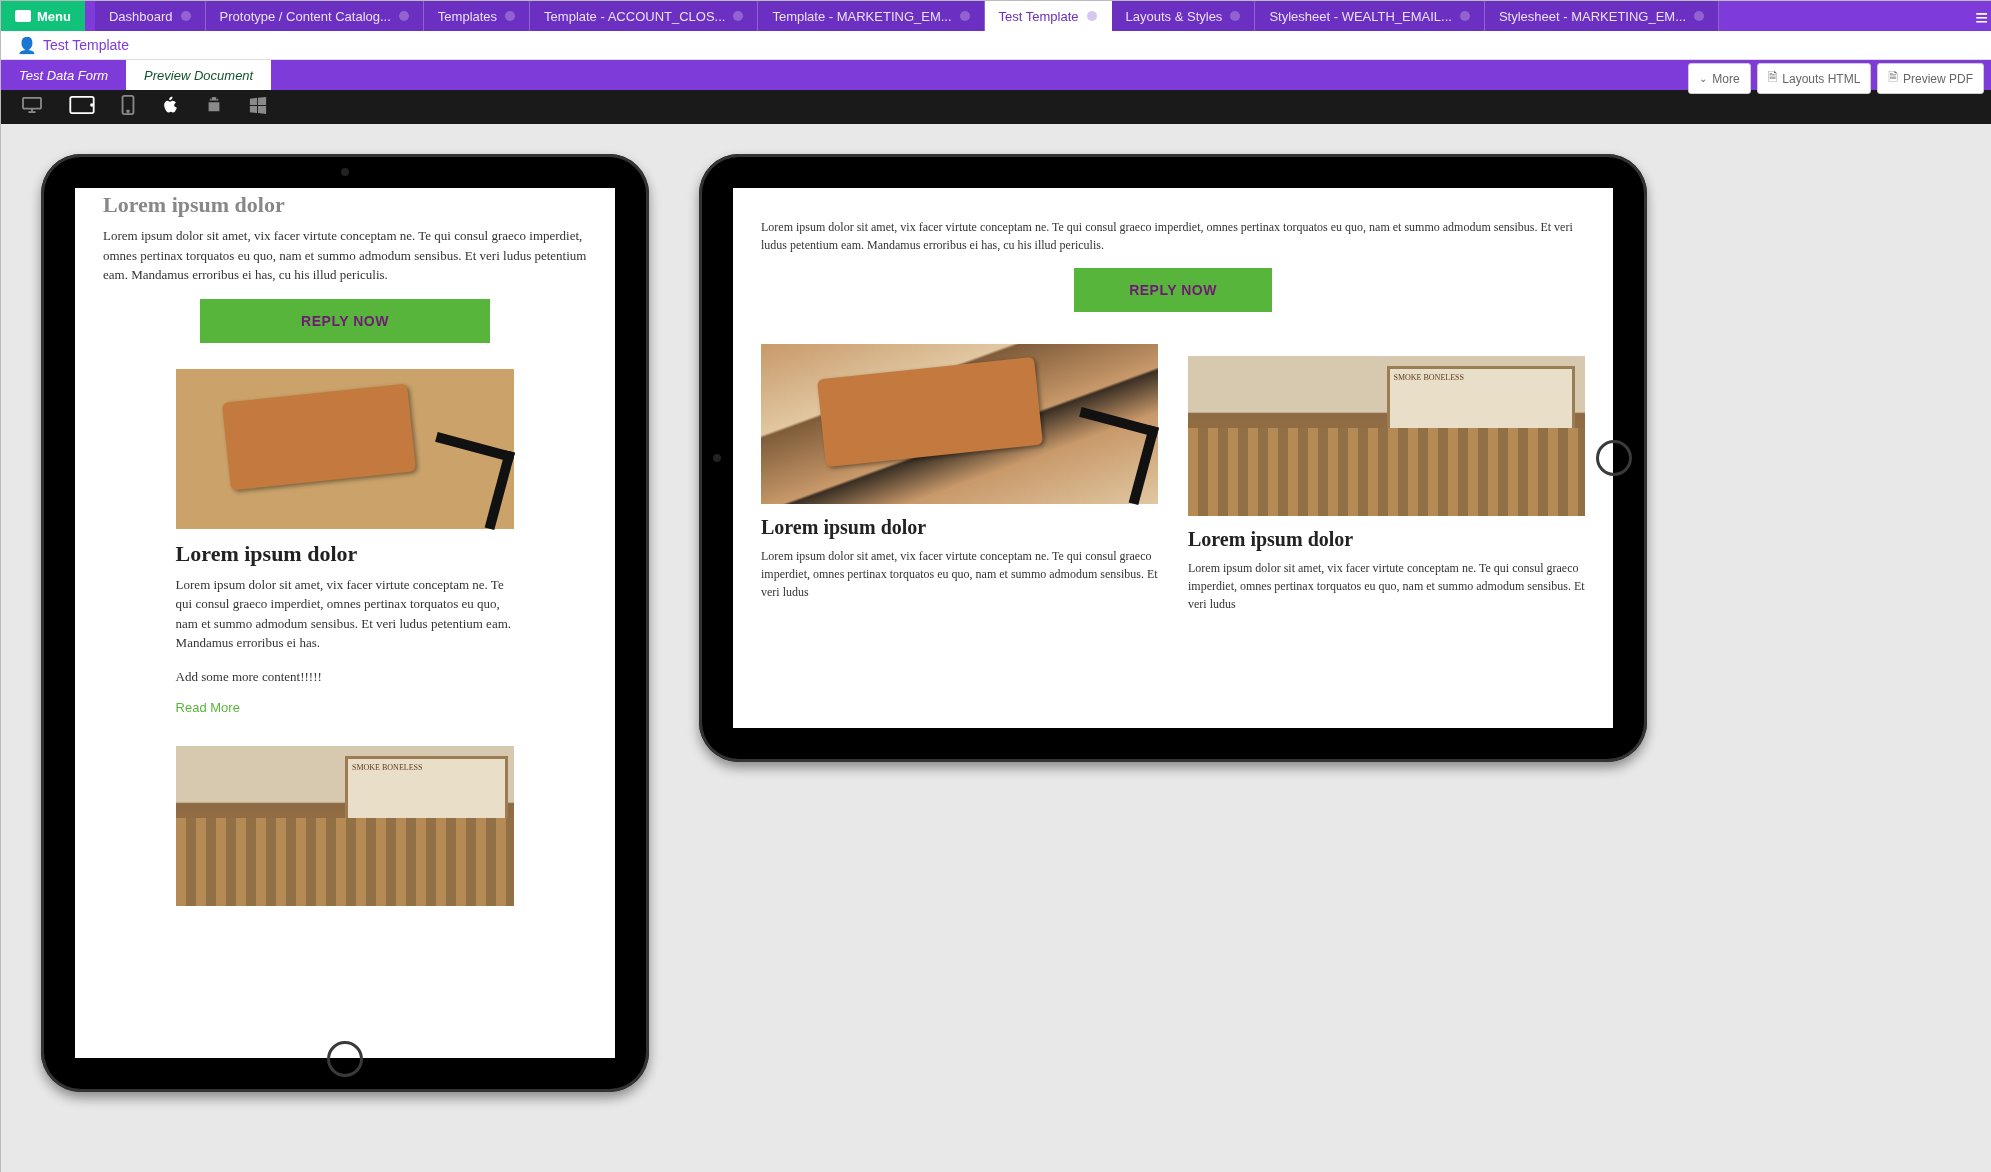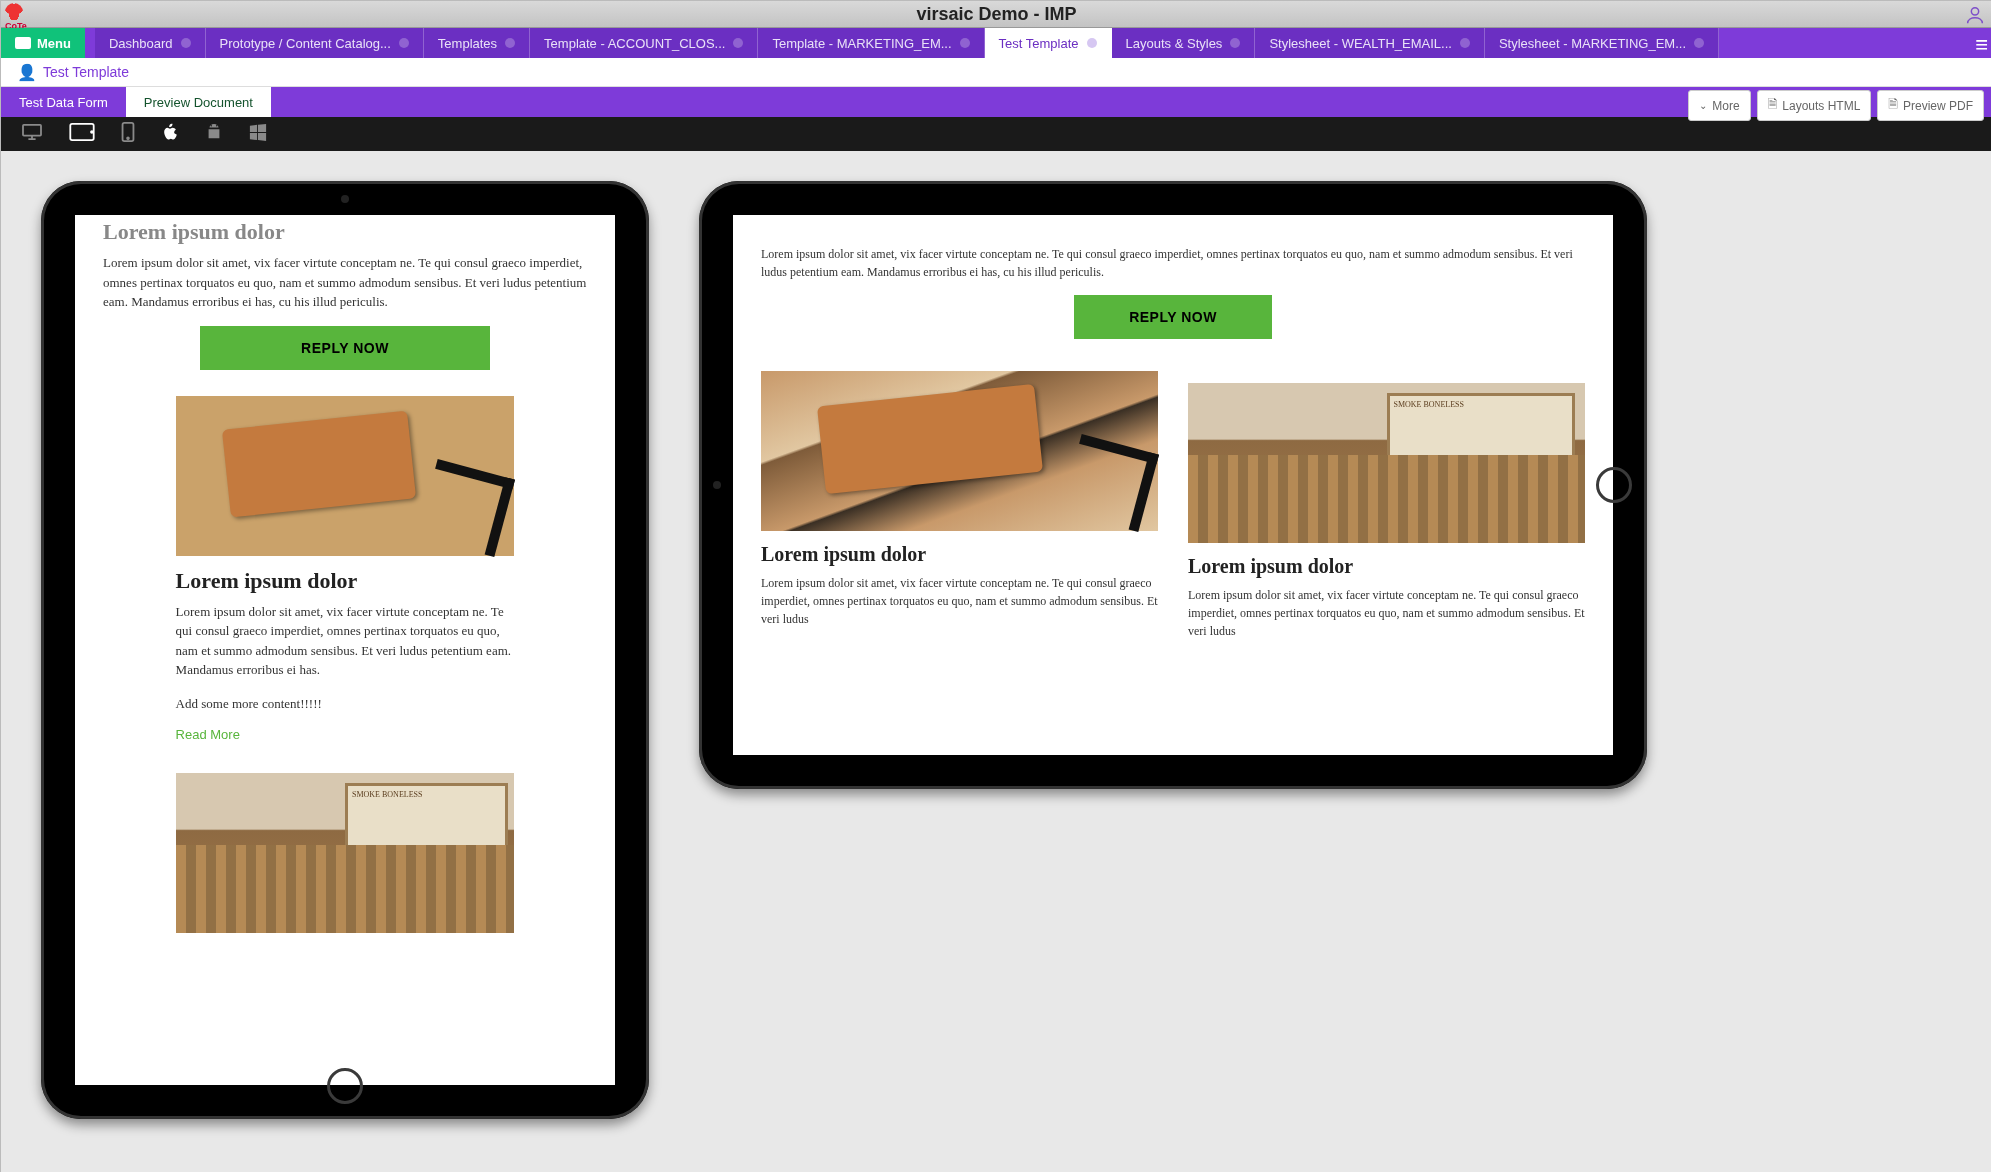--- a/index.html
+++ b/index.html
@@ -16,21 +16,21 @@
   .tab{display:flex;align-items:center;padding:0 14px;border-right:1px solid rgba(255,255,255,.25);background:#6b2fc2;color:#e9e1f7;white-space:nowrap;position:relative;cursor:pointer;}
   .tab .close{margin-left:8px;width:10px;height:10px;border-radius:50%;background:rgba(255,255,255,.25);display:inline-block;position:relative;}
   .tab.active{background:#fff;color:#6b2fc2;}
   .tab.active .close{background:#d6c7f2;}
   .hamburger{position:absolute;right:4px;top:4px;color:#fff;font-size:22px;cursor:pointer;}
   
   .breadcrumb{height:28px;background:#fff;border-bottom:1px solid #ddd;display:flex;align-items:center;padding:0 16px;color:#7e3bd9;font-size:14px;gap:6px;}
   .breadcrumb .bicon{color:#10c27a;font-size:16px;}
   
   .subnav{height:30px;background:#7e3bd9;display:flex;align-items:stretch;color:#fff;font-size:13px;position:relative;}
-  .subtab{display:flex;align-items:center;padding:0 18px;cursor:pointer;}
+  .subtab{display:flex;align-items:center;padding:0 18px;cursor:pointer;font-style:italic;}
   .subtab.active{background:#fff;color:#14532d;}
   .subnav .actions{position:absolute;right:8px;top:3px;display:flex;gap:6px;}
   .pillbtn{background:#fff;border:1px solid #ccc;border-radius:3px;padding:4px 10px;font-size:12px;color:#666;cursor:pointer;display:flex;align-items:center;gap:5px;}
   .pillbtn .caret{font-size:10px;}
   
   .devicebar{height:34px;background:#1a1a1a;display:flex;align-items:center;gap:26px;padding:0 20px;color:#8a8a8a;font-size:20px;}
   .devicebar .dev{cursor:pointer;}
   .devicebar .dev.active{color:#fff;}
   
   .canvas{flex:1;background:#e8e8e8;padding:30px 40px;display:flex;gap:50px;align-items:flex-start;overflow:hidden;}
@@ -40,21 +40,21 @@
   .device-frame .homebtn{position:absolute;width:30px;height:30px;border:3px solid #3a3a3a;border-radius:50%;}
   .device-frame.portrait .homebtn{bottom:15px;left:50%;transform:translateX(-50%);}
   .device-frame.landscape .homebtn{right:15px;top:50%;transform:translateY(-50%);}
   .device-frame .camera{position:absolute;width:8px;height:8px;background:#222;border-radius:50%;}
   .device-frame.portrait .camera{top:14px;left:50%;transform:translateX(-50%);}
   .device-frame.landscape .camera{left:14px;top:50%;transform:translateY(-50%);}
   .screen{width:100%;height:100%;background:#fff;overflow:hidden;color:#333;font-family:Georgia,serif;}
   .screen .inner{padding:22px 28px;}
   .screen h2{font-size:22px;margin:12px 0 8px 0;font-weight:bold;color:#222;}
   .screen p{font-size:13px;line-height:1.5;margin:8px 0 14px 0;font-family:Georgia,serif;}
-  .cta{display:block;margin:14px auto 26px;background:#58b53c;color:#000000;font-weight:bold;text-align:center;padding:14px 40px;font-family:Arial;letter-spacing:.5px;font-size:14px;border:none;cursor:pointer;}
+  .cta{display:block;margin:14px auto 26px;background:#58b53c;color:#701a75;font-weight:bold;text-align:center;padding:14px 40px;font-family:Arial;letter-spacing:.5px;font-size:14px;border:none;cursor:pointer;}
   .portrait .cta{width:60%;}
   .landscape .cta{width:24%;}
   .card{width:70%;margin:0 auto 30px;}
   .card .img{width:100%;height:160px;background:#caa26a;}
   .readmore{color:#58b53c;font-family:Arial;font-size:13px;}
   .landscape .cols{display:flex;gap:30px;padding:0 28px;}
   .landscape .col{flex:1;}
   .landscape .col .img{width:100%;height:160px;}
   .landscape h2{font-size:20px;}
   .landscape p{font-size:12px;}
@@ -64,30 +64,20 @@
   .photo .ruler{position:absolute;right:8px;bottom:8px;width:70px;height:70px;border-top:10px solid #111;border-right:10px solid #111;transform:rotate(15deg);}
   .photo .book{position:absolute;left:15%;top:15%;width:55%;height:55%;background:#c47a3e;border-radius:6px;box-shadow:2px 2px 4px rgba(0,0,0,.4);transform:rotate(-6deg);}
   .photo.tools .sign{position:absolute;left:50%;top:6%;width:44%;height:36%;background:#e9dfc8;border:3px solid #9c7d53;font-size:8px;color:#5b3d1e;padding:4px;overflow:hidden;}
   .photo.tools .pencils{position:absolute;left:0;bottom:0;width:100%;height:55%;background:repeating-linear-gradient(90deg,#b58a55 0 10px,#927045 10px 20px);}
 </style>
 </head>
 <body>
 
 <div class="app">
 
-  <div class="titlebar">
-    <span class="logo"><span class="dots"></span><br><span>CoTe</span></span>
-    <span>virsaic Demo - IMP</span>
-    <span class="profile">
-      <svg width="22" height="22" viewBox="0 0 24 24" fill="none" stroke="#7e4fc9" stroke-width="1.6">
-          <circle cx="12" cy="8" r="4"></circle>
-          <path d="M4 21c0-4 4-6 8-6s8 2 8 6"></path>
-        </svg>
-    </span>
-  </div>
 
   <div class="menubar">
     <div class="menubtn">
       <span class="folder"></span>
       <span>Menu</span>
     </div>
     <div id="tab-host" style="display:flex;padding-left:10px;">
         <div class="tab">
           <span>Dashboard</span>
           <span class="close"></span>

